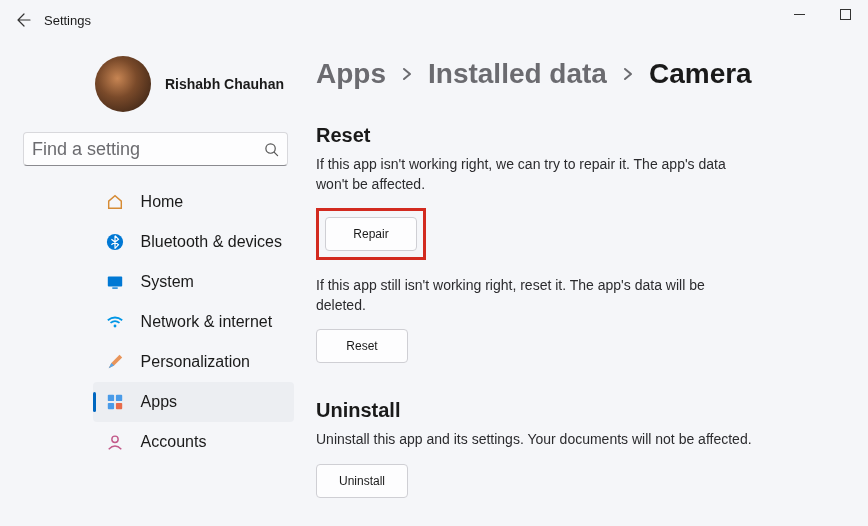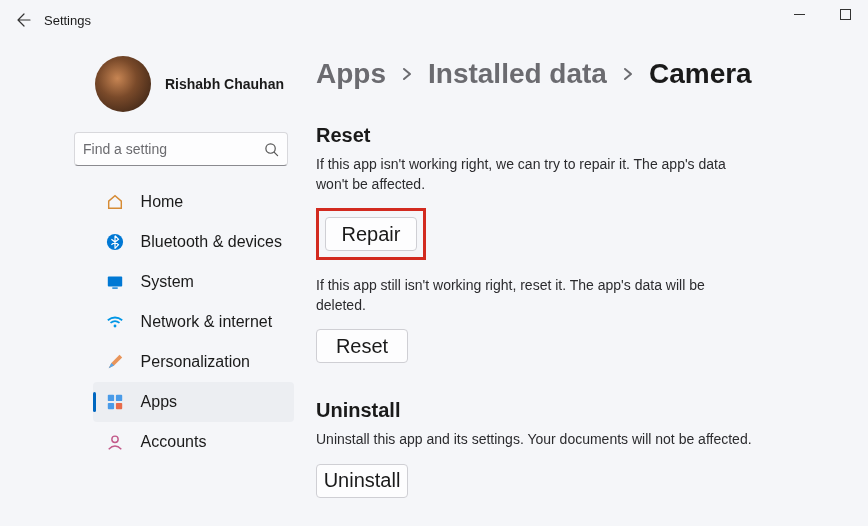--- a/index.html
+++ b/index.html
@@ -72,21 +72,21 @@
       border: 1px solid #d8d8dc;
       border-bottom: 1.5px solid #8a8a8f;
       border-radius: 4px;
       height: 34px;
       padding: 0 8px;
     }
     .searchbox input {
       border:none; outline:none;
       flex:1;
       background:transparent;
-      font-size: 14px;
+      font-size: 18px;
       color: #4c1d95;
     }
     .searchbox input::placeholder { color:#6b6b6f; }
     .search-icon { color:#555; }
     .nav { display:flex; flex-direction:column; gap:0; }
     .nav-item {
       display:flex; align-items:center;
       height: 40px;
       padding: 0 12px;
       border-radius: 4px;
@@ -139,21 +139,21 @@
       line-height: 1.4;
     }
     .action-btn {
       display:inline-flex;
       align-items:center; justify-content:center;
       min-width: 92px;
       height: 34px;
       background: #fdfdfe;
       border: 1px solid #cfcfd4;
       border-radius: 4px;
-      font-size: 20px;
+      font-size: 12px;
       cursor:pointer;
       color:#1a1a1a;
     }
     .highlight {
       display:inline-block;
       border: 3px solid #d22a1f;
       padding: 6px;
       margin-bottom: 16px;
     }
     .mb-space { margin-bottom: 36px; }

